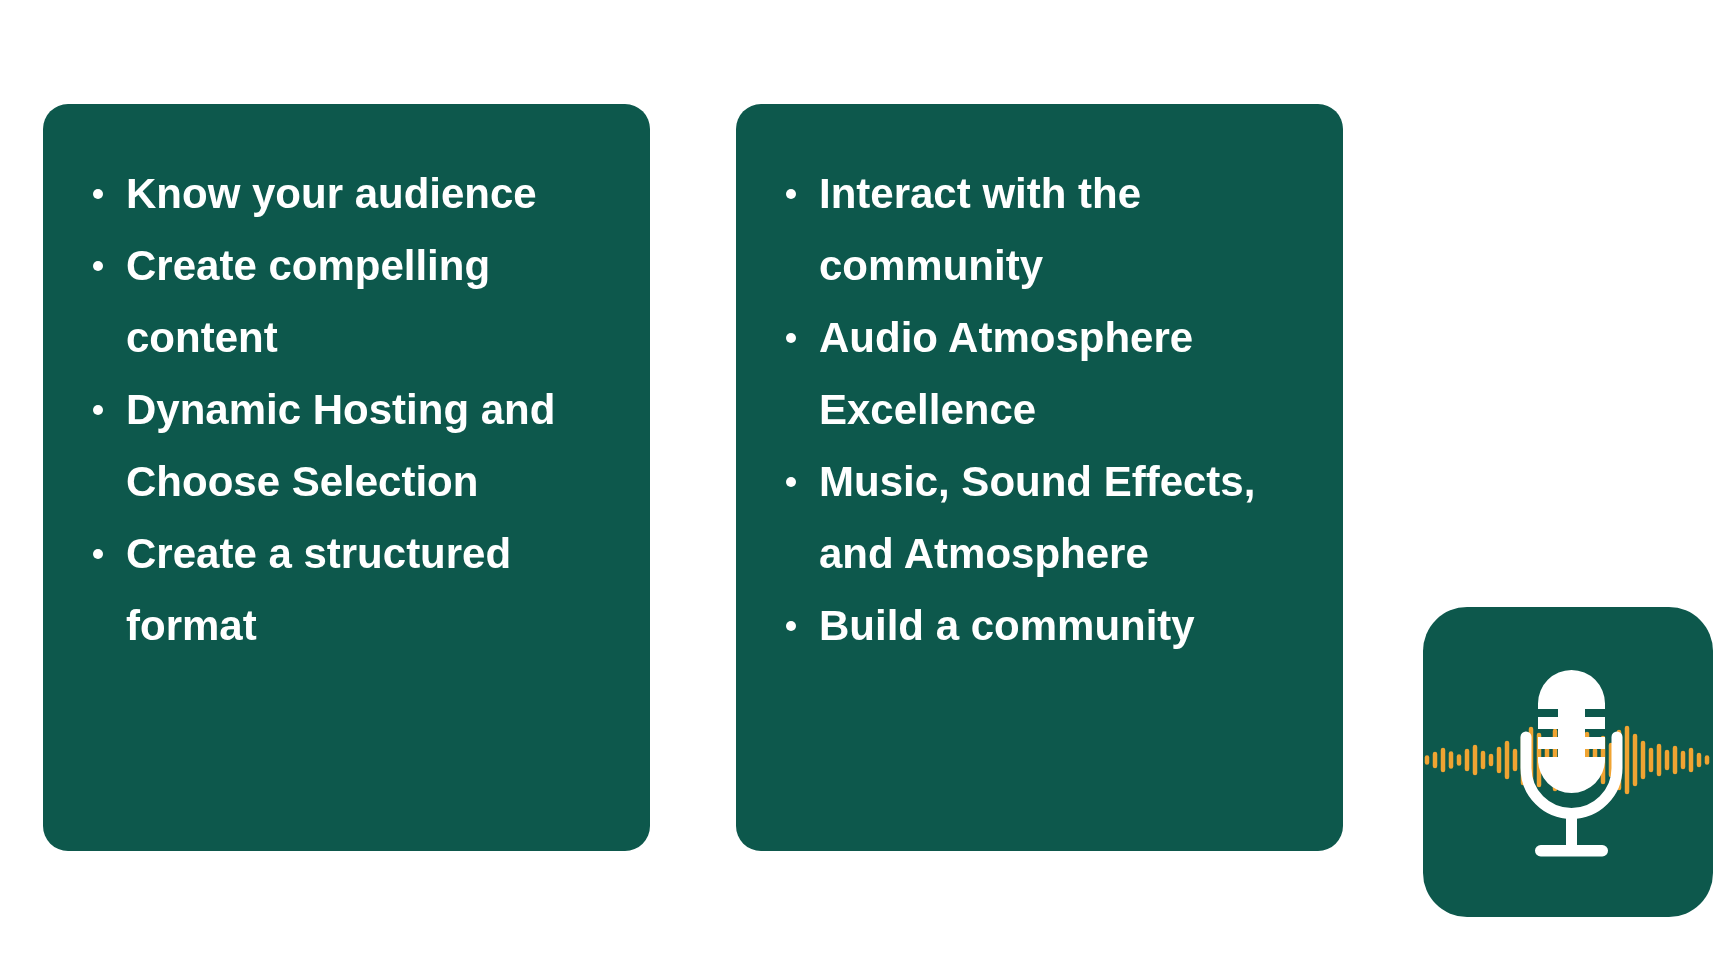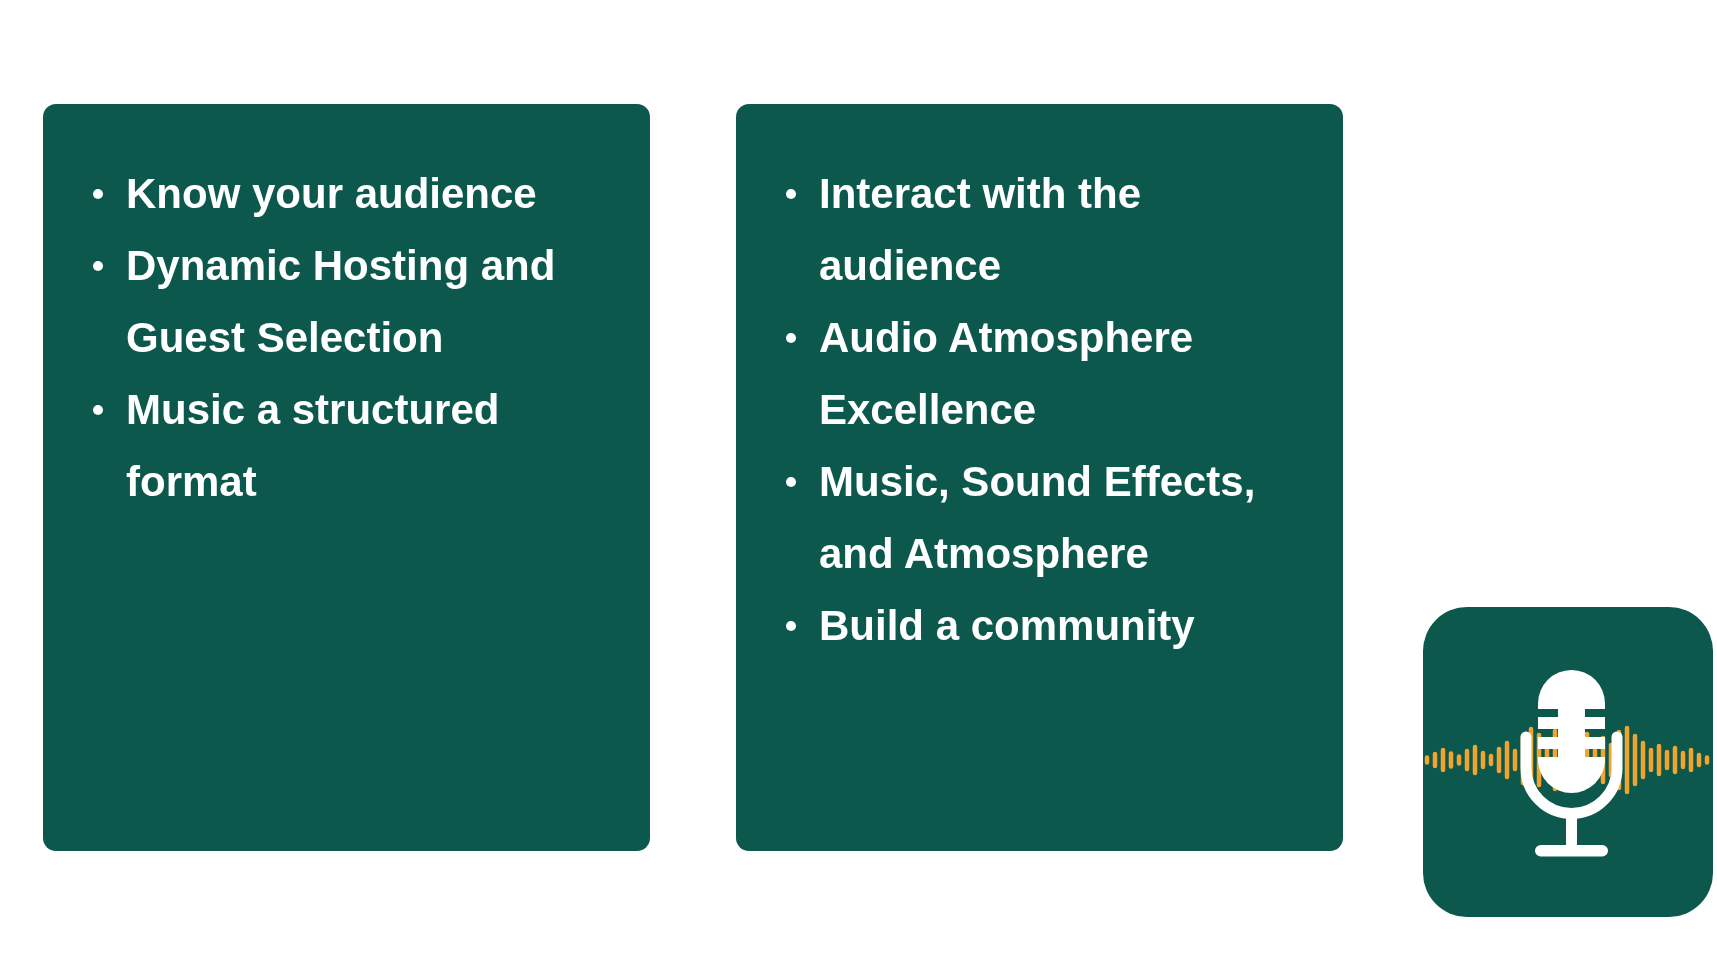--- a/index.html
+++ b/index.html
@@ -11,21 +11,21 @@
   *{box-sizing:border-box;}
   html,body{margin:0;padding:0;}
   body{
     width:1717px;height:966px;position:relative;overflow:hidden;
     background:var(--page-background,#fff);
     font-family:"Liberation Sans","DejaVu Sans",sans-serif;
   }
   .card{
     position:absolute;top:104px;width:607px;height:747px;
     background:var(--card-background,#0D584C);
-    border-radius:13px;
+    border-radius:25px;
     padding:54px 8px 0 0;
   }
   .card-left{left:43px;}
   .card-right{left:736px;}
   ul.tips{list-style:none;margin:0;padding:0;}
   li.tip{
     position:relative;
     width:578px;
     padding-left:83px;
     color:var(--text-color,#fff);
@@ -63,40 +63,44 @@
 <div>
 
   <section class="card card-left">
     <ul class="tips">
 
         <li class="tip">
           <span class="dot"></span>
           <span>Know your audience</span>
         </li>
 
+        <li class="tip">
+          <span class="dot"></span>
+          <span>Create compelling content</span>
+        </li>
 
 
         <li class="tip">
           <span class="dot"></span>
-          <span>Dynamic Hosting and Guest Selection</span>
+          <span>Dynamic Hosting and Choose Selection</span>
         </li>
 
         <li class="tip">
           <span class="dot"></span>
-          <span>Music a structured format</span>
+          <span>Create a structured format</span>
         </li>
       </ul>
   </section>
 
   <section class="card card-right">
     <ul class="tips">
 
         <li class="tip">
           <span class="dot"></span>
-          <span>Interact with the audience</span>
+          <span>Interact with the community</span>
         </li>
 
         <li class="tip">
           <span class="dot"></span>
           <span>Audio Atmosphere Excellence</span>
         </li>
 
         <li class="tip">
           <span class="dot"></span>
           <span>Music, Sound Effects, and Atmosphere</span>

